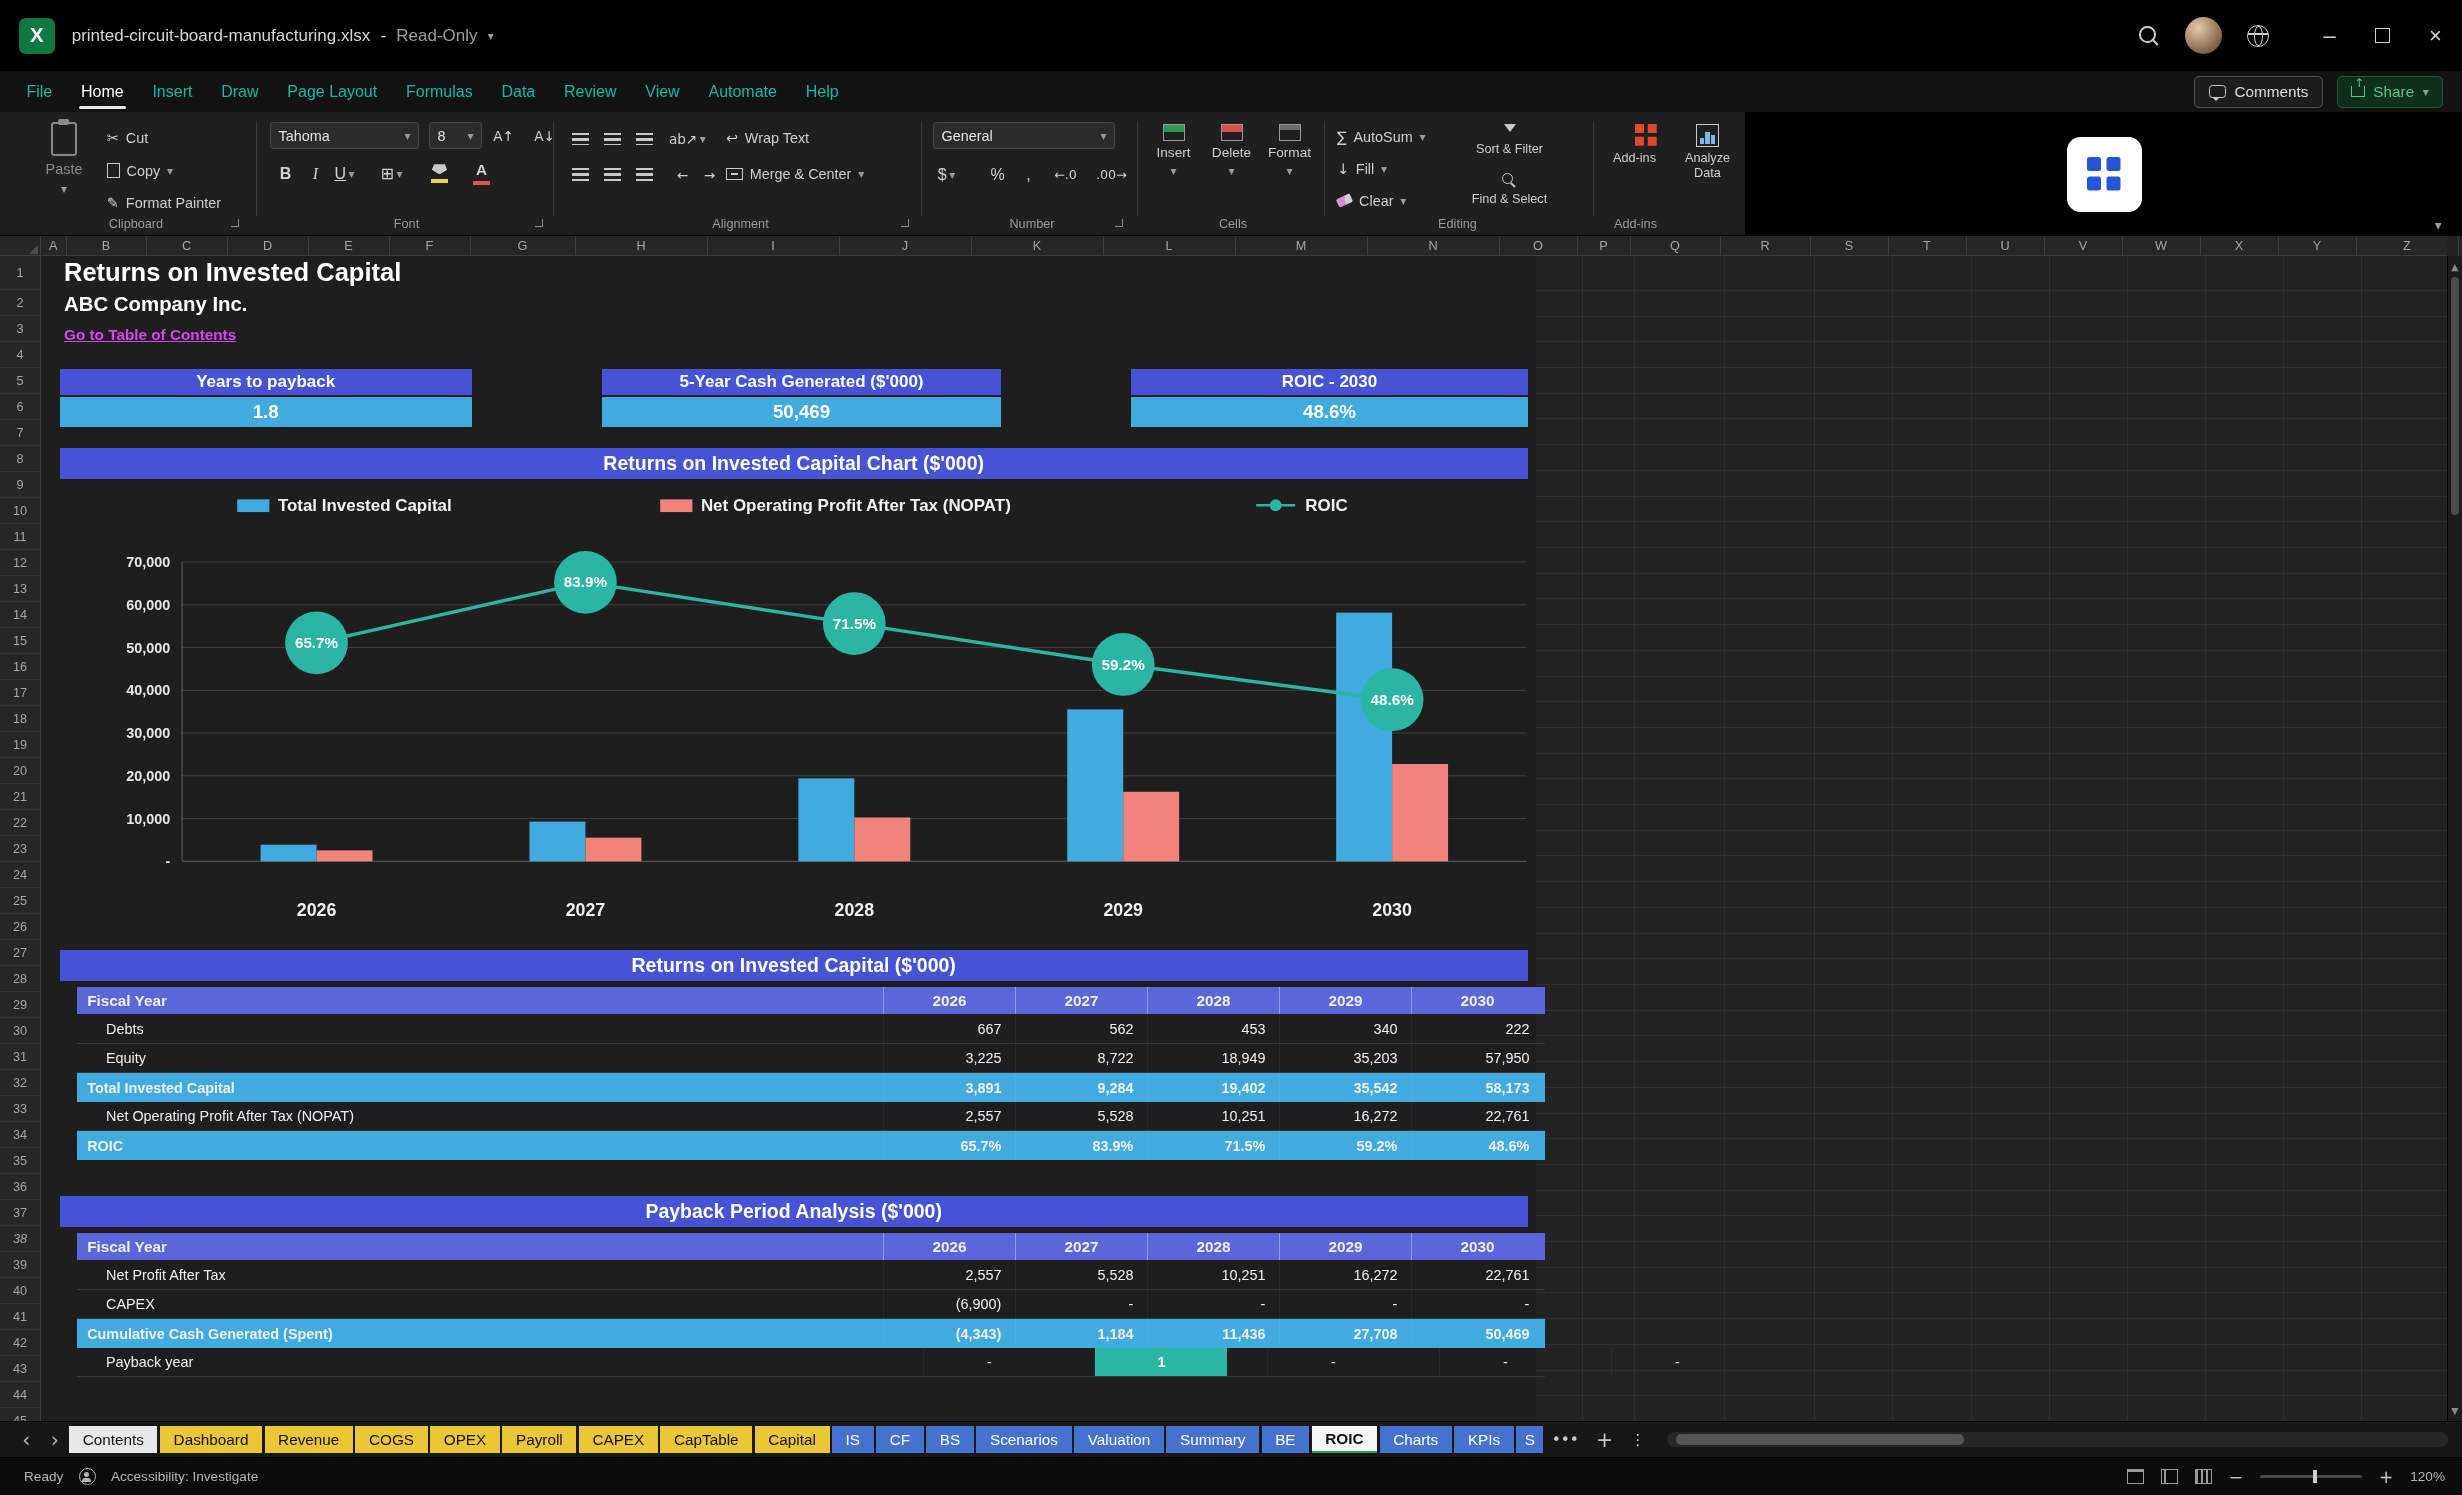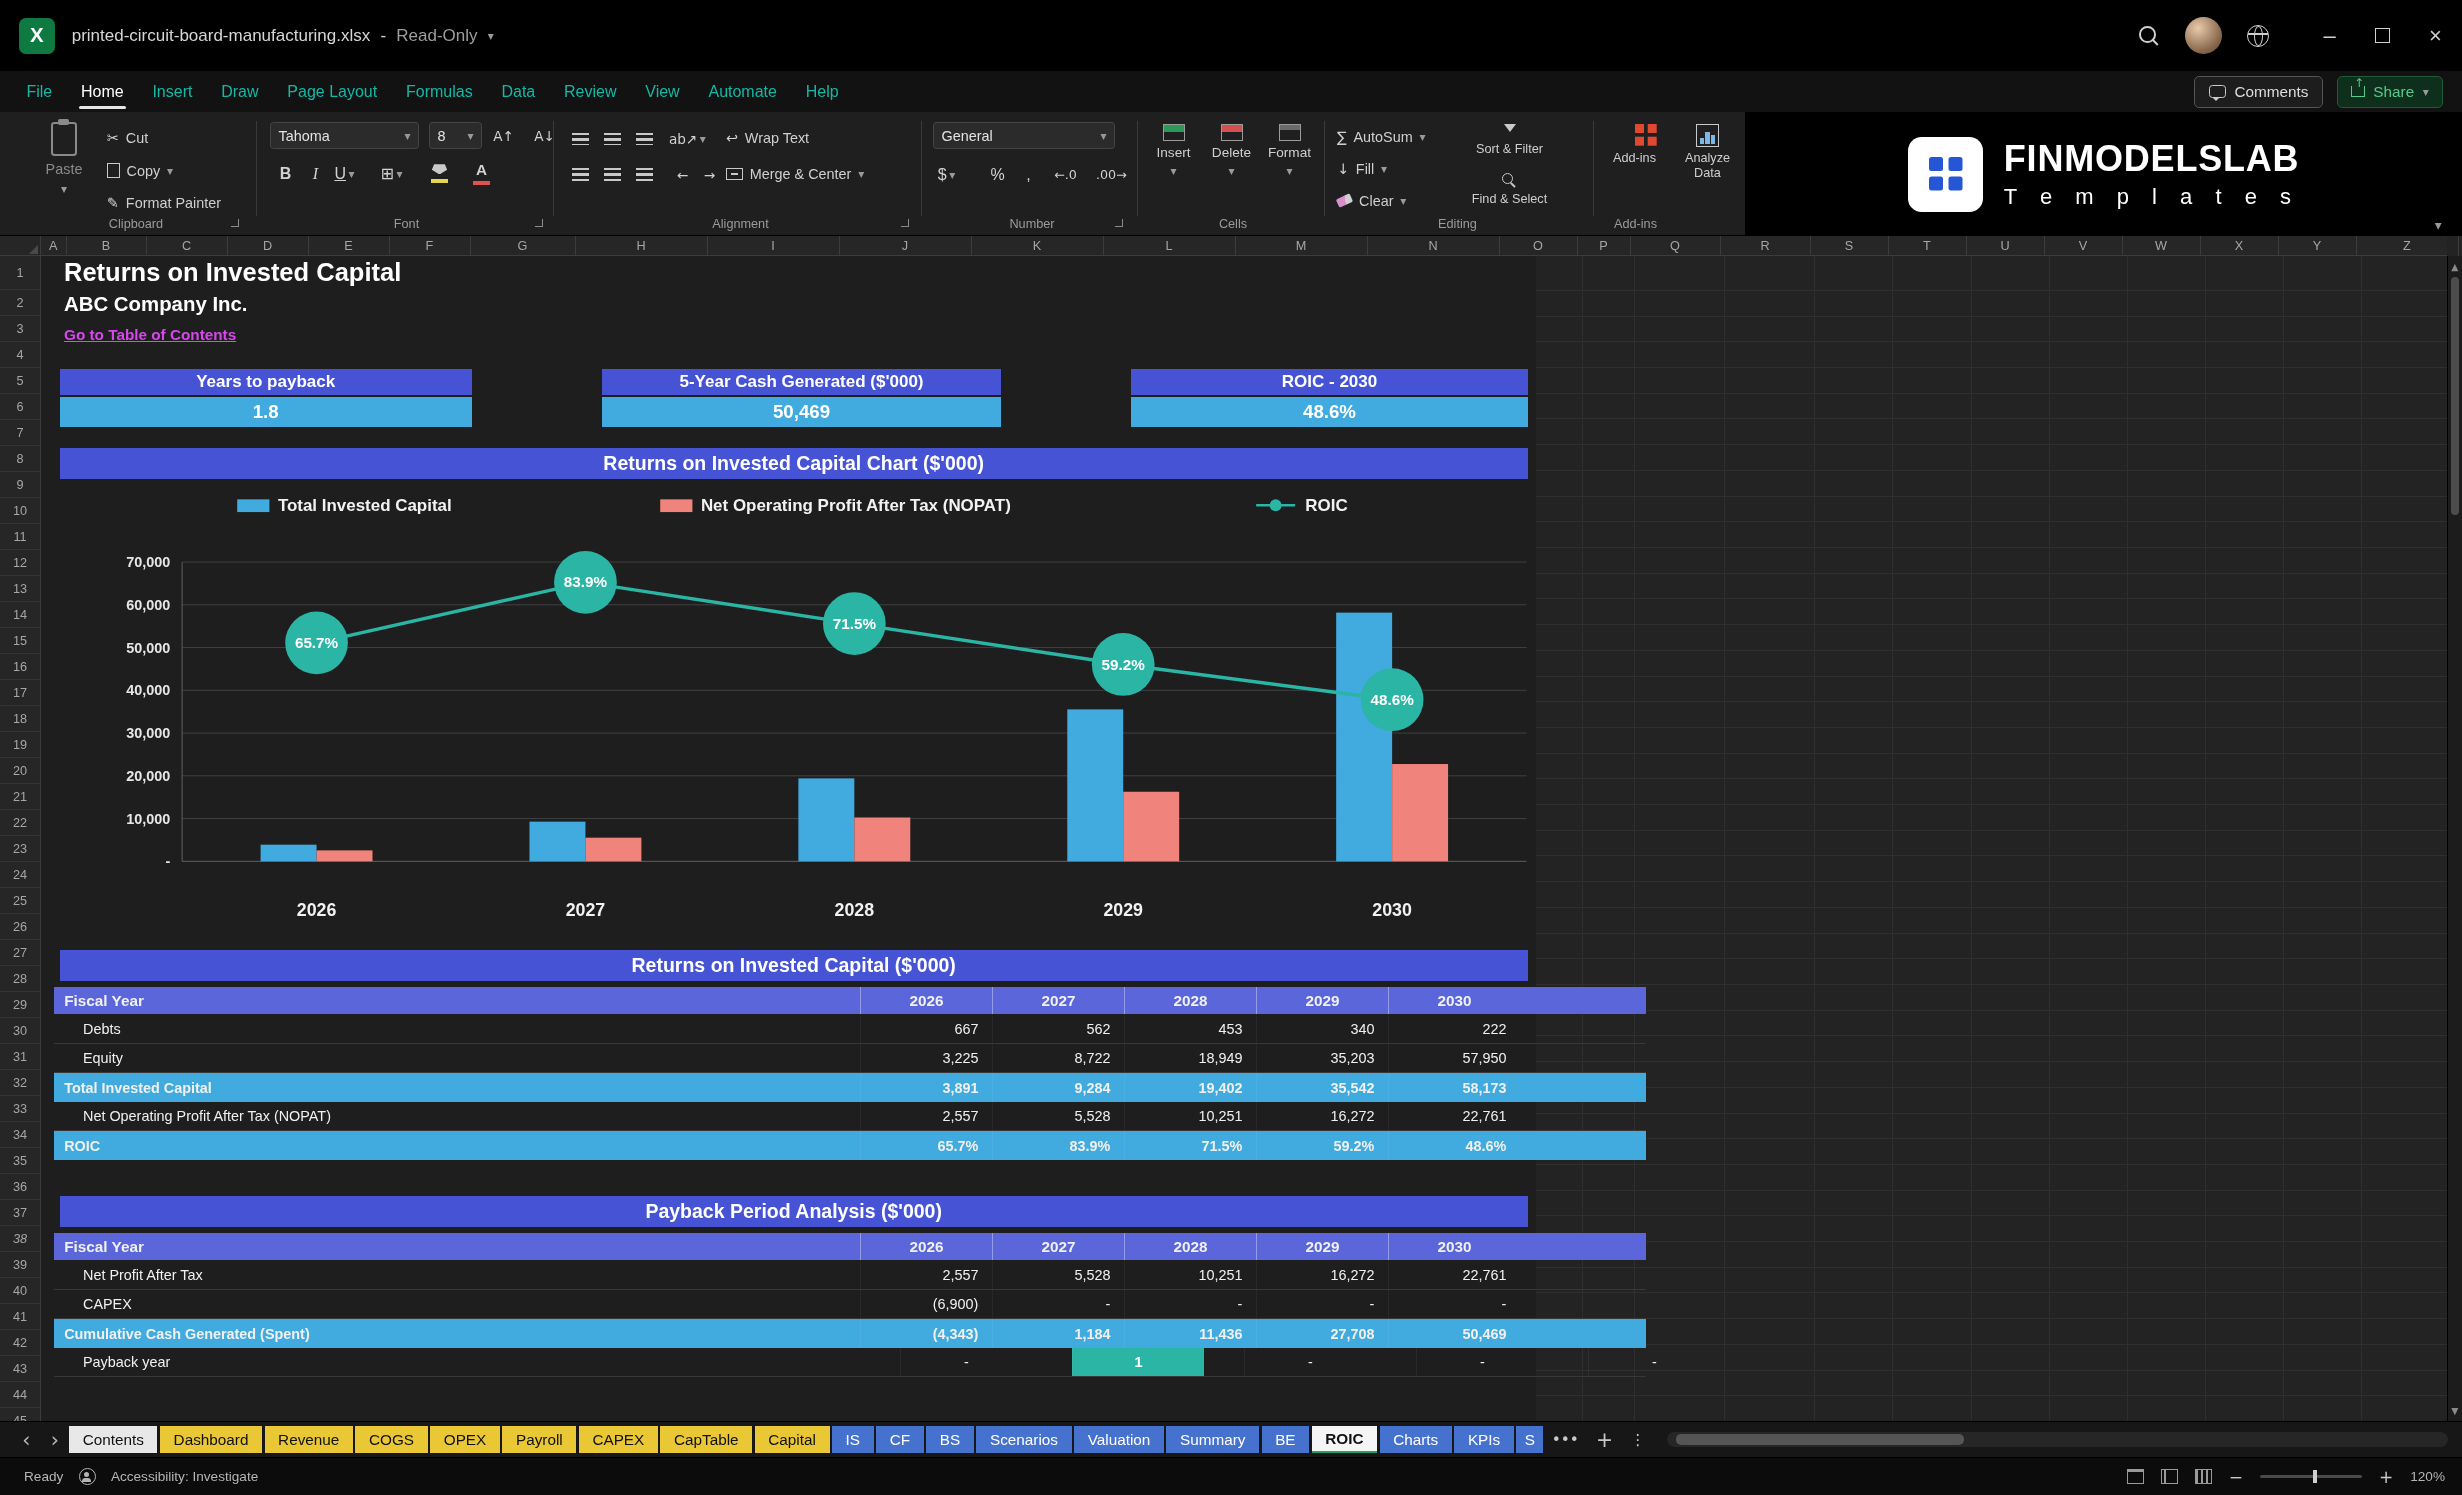--- a/index.html
+++ b/index.html
@@ -90,21 +90,21 @@
   .sheet{position:absolute;left:41px;top:256px;width:2406px;height:1165px;background:#232323;overflow:hidden}
   .vline{position:absolute;top:0;width:0.8px;height:1165px;background:#2f2f2f}
   .hline{position:absolute;left:0;width:2406px;height:0.8px;background:#2f2f2f}
   .model{position:absolute;left:0;top:0;width:1495px;height:1165px;background:#1e1e1e}
   .sheet-title{position:absolute;left:23px;top:1.7px;font-size:25.5px;font-weight:bold;color:#fff}
   .sheet-company{position:absolute;left:23px;top:37px;font-size:20.4px;font-weight:bold;color:#fff}
   .toc-link{position:absolute;left:23px;top:70px;font-size:15.3px;font-weight:bold;text-decoration:underline;color:#5585ec;cursor:pointer}
   .kpi-head{position:absolute;top:113px;height:26px;display:flex;align-items:center;justify-content:center;font-size:17px;font-weight:bold;color:#fff}
   .kpi-val{position:absolute;top:141px;height:30px;display:flex;align-items:center;justify-content:center;font-size:18.7px;font-weight:bold;color:#fff}
   .section-band{position:absolute;left:18.7px;width:1468px;height:31px;display:flex;align-items:center;justify-content:center;font-size:19.5px;font-weight:bold;color:#fff}
-  .trow{position:absolute;left:13px;width:1592px;display:grid;grid-template-columns:806px 132px 132px 132px 132px 132px;font-size:14.4px;color:#f0f0f0}
+  .trow{position:absolute;left:36px;width:1468px;display:grid;grid-template-columns:806px 132px 132px 132px 132px 132px;font-size:14.4px;color:#f0f0f0}
   .trow.thead{height:27px;font-weight:bold;font-size:15.3px}
   .trow.drow{height:29px;border-bottom:0.8px solid #383838}
   .trow.hrow{height:29px;font-weight:bold}
   .tcell{display:flex;align-items:center}
   .tlabel{padding-left:29px}
   .hrow .tlabel,.thead .tlabel{padding-left:10.2px}
   .tval{justify-content:flex-end;padding-right:13.6px;border-left:0.8px solid rgba(255,255,255,0.05)}
   .tyear-h{justify-content:center;border-left:0.8px solid rgba(255,255,255,0.35)}
   #chartMount{position:absolute;left:18.7px;top:223px;width:1481px;height:462px}
   
@@ -382,24 +382,20 @@
           <span class="bar" style="height:12.7px"></span>
           <span class="bar" style="height:9.3px"></span>
         </span>
         <span>Analyze Data</span>
       </div>
 
     <div class="brand-panel">
       <div class="brand-logo">
           <span class="brand-grid"></span>
         </div>
-      <div>
-        <div class="brand-name">FINMODELSLAB</div>
-        <div class="brand-sub">T e m p l a t e s</div>
-      </div>
     </div>
     <div class="ribbon-collapse ico">▾</div>
   </div>
 
   <div class="colhdr">
     <div class="corner"></div>
     <div id="colCells" style="display:flex">
         <div class="col-cell" style="width: 25.5px;">A</div>
         <div class="col-cell" style="width: 80px;">B</div>
         <div class="col-cell" style="width: 81px;">C</div>

